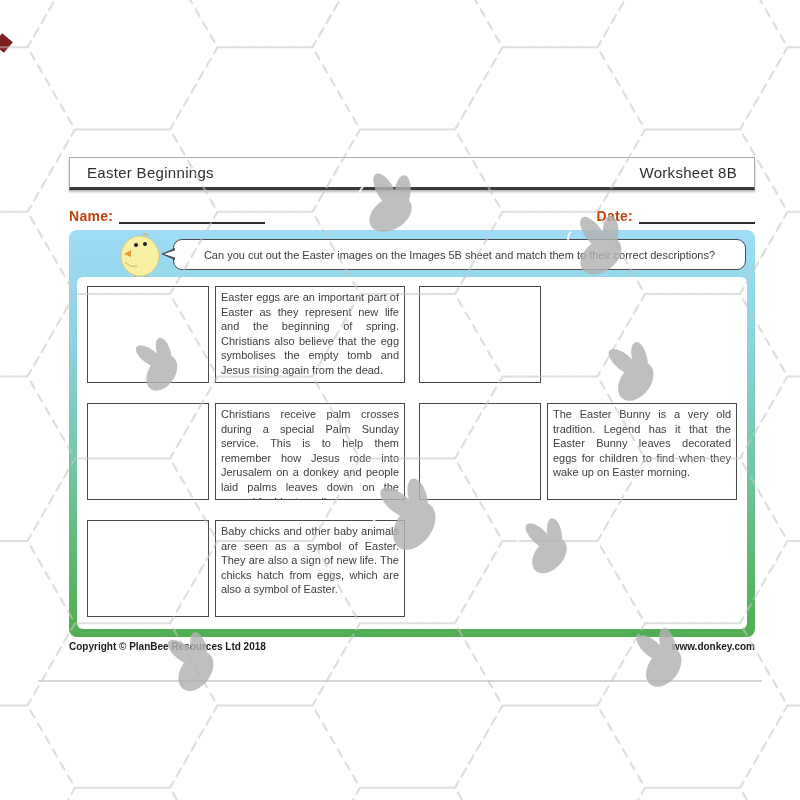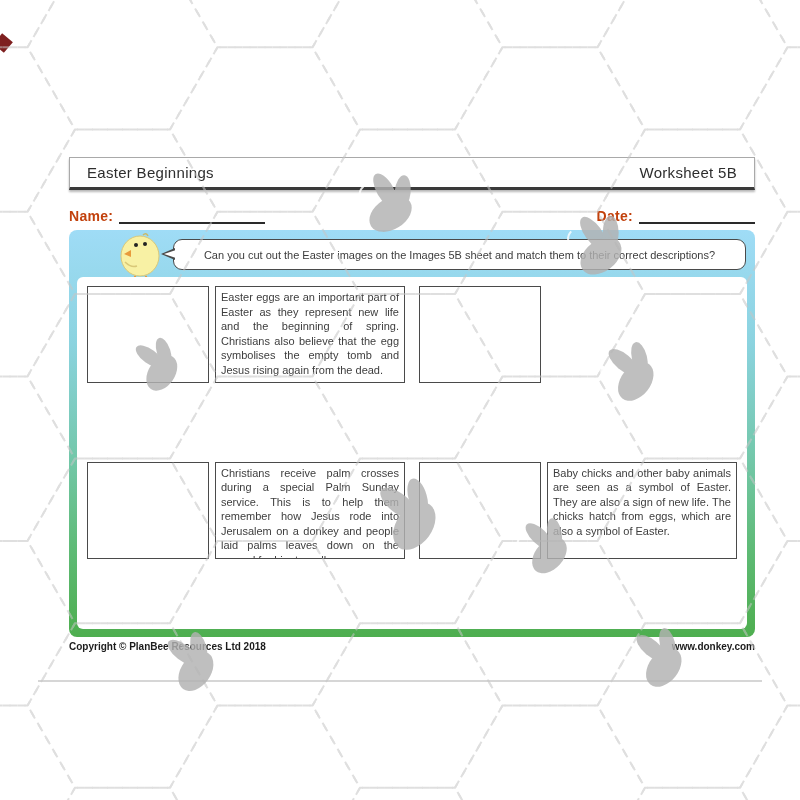--- a/index.html
+++ b/index.html
@@ -69,21 +69,21 @@
 
 <div class="page">
 
   <div class="red-marker"></div>
   <div class="shadow-line"></div>
 
   <div class="doc">
 
     <div class="titlebar">
       <span>Easter Beginnings</span>
-      <span>Worksheet 5B</span>
+      <span>Worksheet 8B</span>
     </div>
 
     <div class="namedate">
       <span class="lbl">Name:</span>
       <span class="fill-line name"></span>
       <span class="spacer"></span>
       <span class="lbl">Date:</span>
       <span class="fill-line date"></span>
     </div>
 
@@ -112,20 +112,26 @@
             <p>Easter eggs are an important part of Easter as they represent new life and the beginning of spring. Christians also believe that the egg symbolises the empty tomb and Jesus rising again from the dead.</p>
           </div>
         </div>
         <div class="pair">
           <div class="imgbox"></div>
         </div>
         <div class="pair">
           <div class="imgbox"></div>
           <div class="textbox">
             <p>Christians receive palm crosses during a special Palm Sunday service. This is to help them remember how Jesus rode into Jerusalem on a donkey and people laid palms leaves down on the ground for him to walk on.</p>
+          </div>
+        </div>
+        <div class="pair">
+          <div class="imgbox"></div>
+          <div class="textbox">
+            <p>The Easter Bunny is a very old tradition. Legend has it that the Easter Bunny leaves decorated eggs for children to find when they wake up on Easter morning.</p>
           </div>
         </div>
         <div class="pair">
           <div class="imgbox"></div>
           <div class="textbox">
             <p>Baby chicks and other baby animals are seen as a symbol of Easter. They are also a sign of new life. The chicks hatch from eggs, which are also a symbol of Easter.</p>
           </div>
         </div>
       </div>
     </div>

